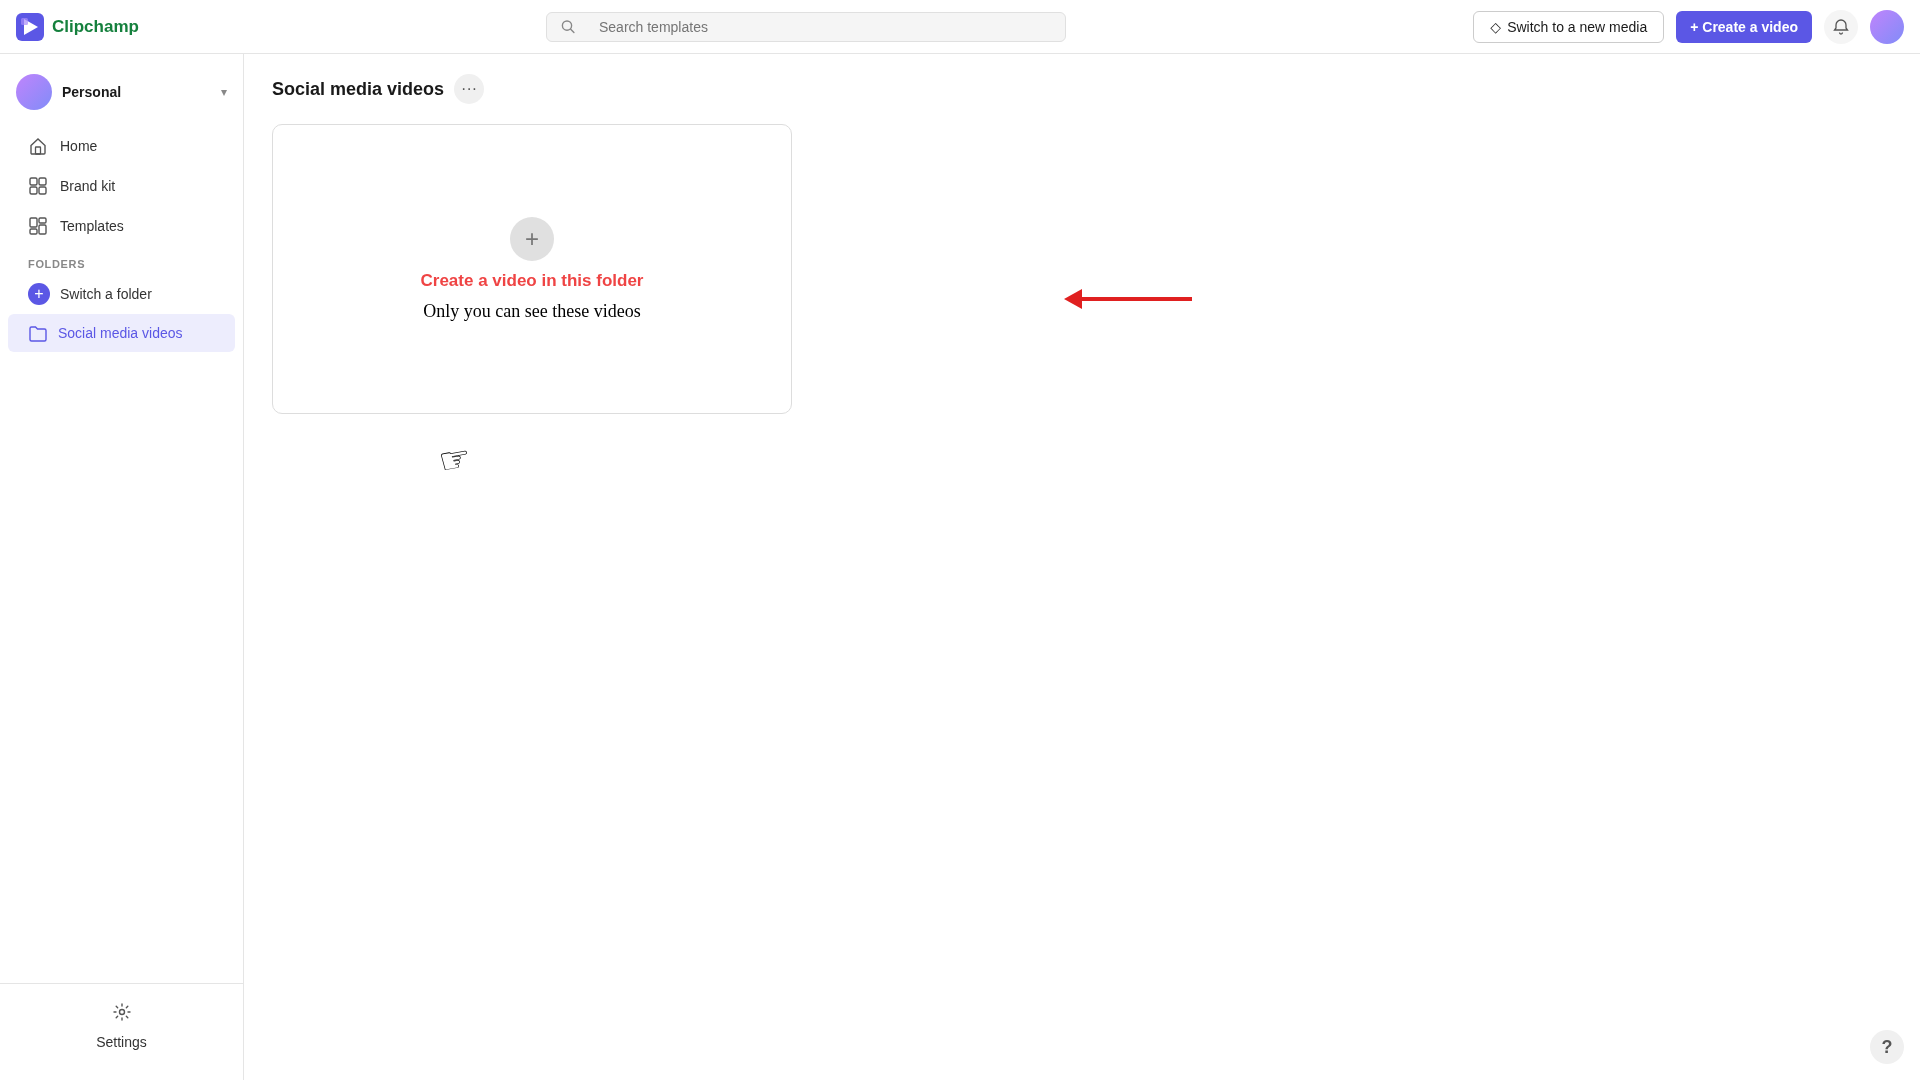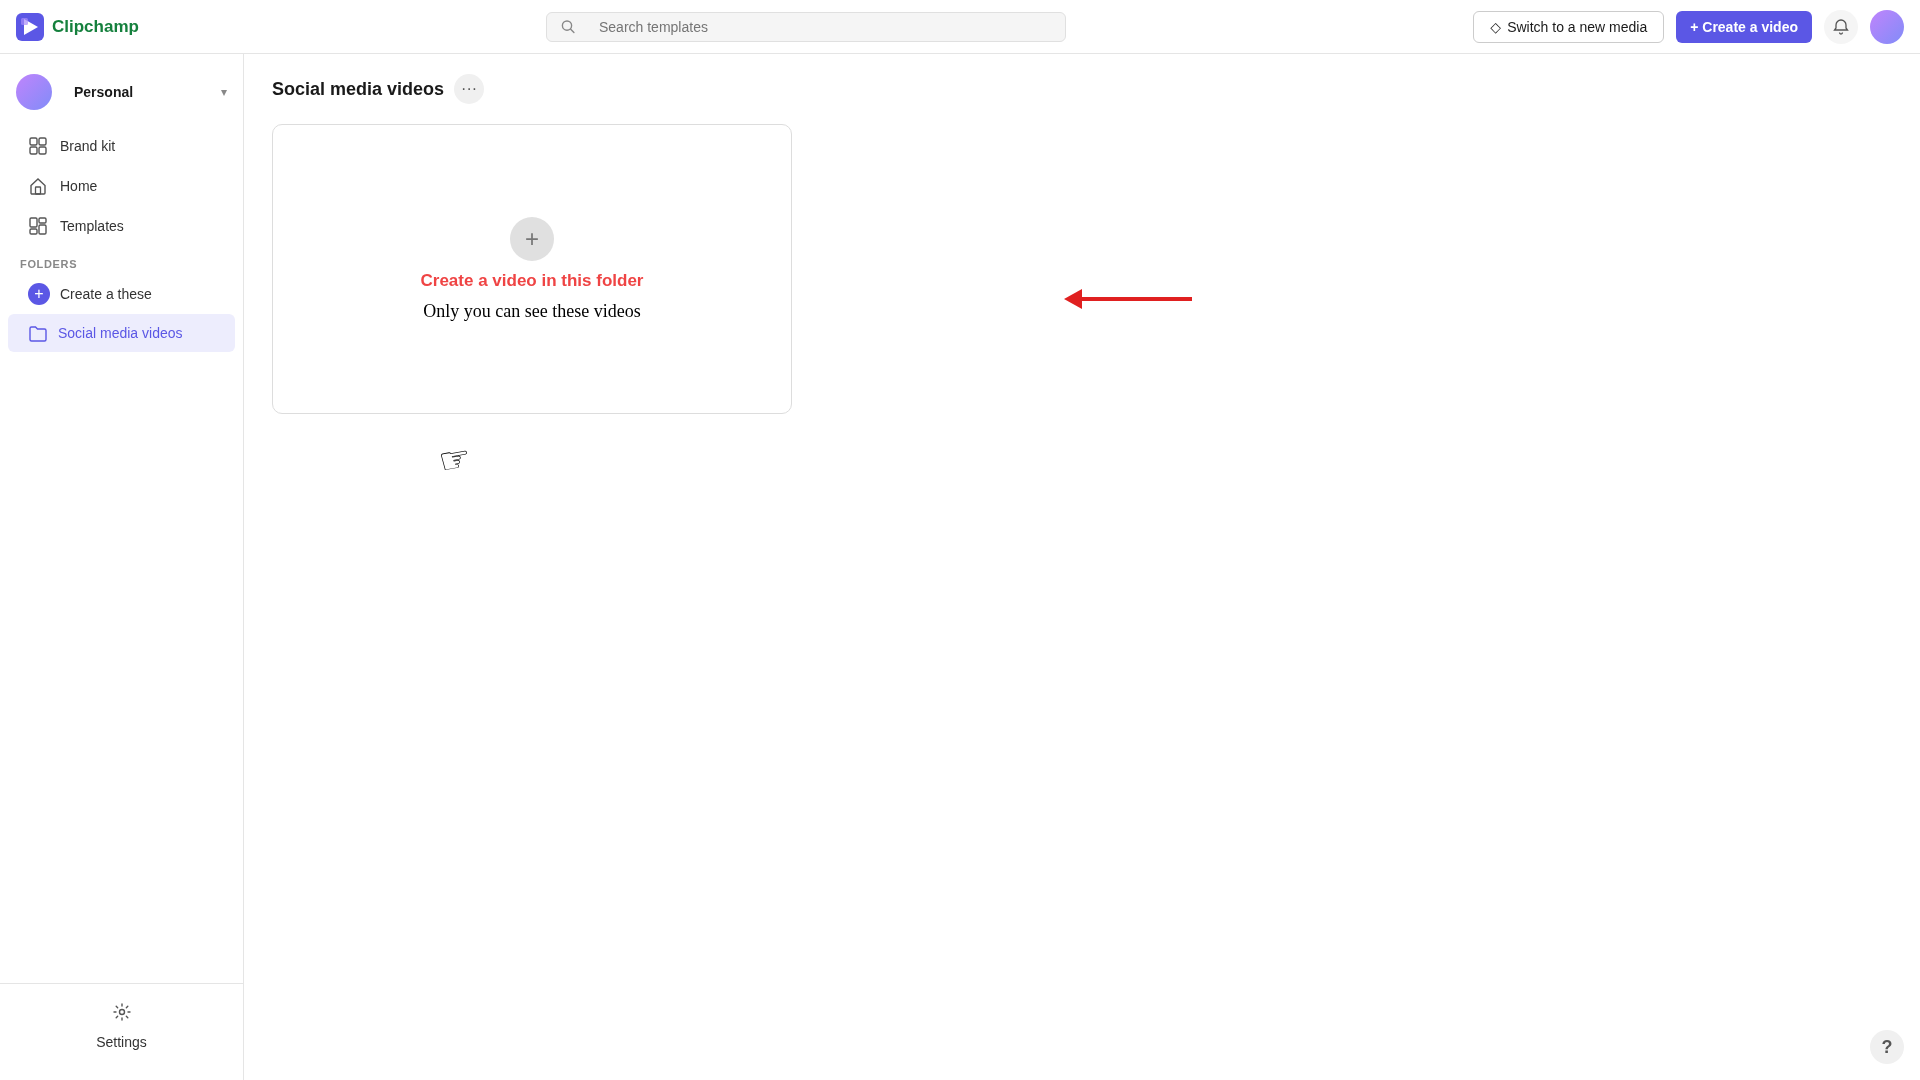--- a/index.html
+++ b/index.html
@@ -46,35 +46,35 @@
     
     .sidebar {
       width: 244px; flex-shrink: 0; border-right: 1px solid #e5e5e5;
       display: flex; flex-direction: column; padding: 12px 0; background: #fff;
       overflow-y: auto;
     }
     .sidebar-user {
       display: flex; align-items: center; justify-content: space-between;
       padding: 8px 16px 16px; cursor: pointer;
     }
-    .sidebar-user-info { display: flex; align-items: center; gap: 22px; }
+    .sidebar-user-info { display: flex; align-items: center; gap: 10px; }
     .sidebar-avatar { width: 36px; height: 36px; border-radius: 50%; background: linear-gradient(135deg, #c084fc, #818cf8); }
     .sidebar-username { font-size: 14px; font-weight: 600; color: #1a1a1a; }
     .chevron { font-size: 12px; color: #888; }
 
     .sidebar-nav-item {
       display: flex; align-items: center; gap: 12px;
       padding: 10px 20px; font-size: 14px; color: #333; cursor: pointer;
       border-radius: 6px; margin: 0 8px;
     }
     .sidebar-nav-item svg { width: 20px; height: 20px; flex-shrink: 0; }
 
     .sidebar-section-label {
       font-size: 11px; font-weight: 700; color: #888; letter-spacing: 0.06em;
-      padding: 12px 20px 4px; text-transform: uppercase;
+      padding: 12px 28px 4px; text-transform: uppercase;
     }
 
     .sidebar-folder-item {
       display: flex; align-items: center; gap: 10px;
       padding: 9px 20px; font-size: 14px; cursor: pointer;
       border-radius: 6px; margin: 0 8px;
     }
     .sidebar-folder-item.active { background: #ededfd; color: #5b57e5; font-weight: 500; }
     .sidebar-folder-item svg { width: 20px; height: 20px; flex-shrink: 0; }
 
@@ -195,51 +195,51 @@
     <div class="sidebar-user">
       <div class="sidebar-user-info">
         <div class="sidebar-avatar"></div>
         <span class="sidebar-username">Personal</span>
       </div>
       <span class="chevron">▾</span>
     </div>
 
     <div class="sidebar-nav-item">
       <svg viewBox="0 0 20 20" fill="none">
+        <path d="M3 9.5L10 3l7 6.5V17a1 1 0 01-1 1H4a1 1 0 01-1-1V9.5z" stroke="#555" stroke-width="1.4" fill="none"></path>
+        <rect x="7.5" y="11" width="5" height="7" rx="0.5" stroke="#555" stroke-width="1.3" fill="none"></rect>
+      </svg>
+      <span>Home</span>
+    </div>
+
+    <div class="sidebar-nav-item">
+      <svg viewBox="0 0 20 20" fill="none">
         <rect x="2" y="2" width="7" height="7" rx="1.5" stroke="#555" stroke-width="1.4" fill="none"></rect>
         <rect x="11" y="2" width="7" height="7" rx="1.5" stroke="#555" stroke-width="1.4" fill="none"></rect>
         <rect x="2" y="11" width="7" height="7" rx="1.5" stroke="#555" stroke-width="1.4" fill="none"></rect>
         <rect x="11" y="11" width="7" height="7" rx="1.5" stroke="#555" stroke-width="1.4" fill="none"></rect>
       </svg>
       <span>Brand kit</span>
     </div>
 
     <div class="sidebar-nav-item">
       <svg viewBox="0 0 20 20" fill="none">
-        <path d="M3 9.5L10 3l7 6.5V17a1 1 0 01-1 1H4a1 1 0 01-1-1V9.5z" stroke="#555" stroke-width="1.4" fill="none"></path>
-        <rect x="7.5" y="11" width="5" height="7" rx="0.5" stroke="#555" stroke-width="1.3" fill="none"></rect>
-      </svg>
-      <span>Home</span>
-    </div>
-
-    <div class="sidebar-nav-item">
-      <svg viewBox="0 0 20 20" fill="none">
         <rect x="2" y="2" width="7" height="9" rx="1.2" stroke="#555" stroke-width="1.4" fill="none"></rect>
         <rect x="11" y="2" width="7" height="5" rx="1.2" stroke="#555" stroke-width="1.4" fill="none"></rect>
         <rect x="11" y="9" width="7" height="9" rx="1.2" stroke="#555" stroke-width="1.4" fill="none"></rect>
         <rect x="2" y="13" width="7" height="5" rx="1.2" stroke="#555" stroke-width="1.4" fill="none"></rect>
       </svg>
       <span>Templates</span>
     </div>
 
     <div class="sidebar-section-label">FOLDERS</div>
 
     <div class="create-folder-btn">
       <div class="plus-circle">+</div>
-      <span>Create a these</span>
+      <span>Switch a folder</span>
     </div>
 
     <div class="sidebar-folder-item active">
       <svg viewBox="0 0 20 20" fill="none">
         <path d="M2 5.5A1.5 1.5 0 013.5 4h4l2 2h7A1.5 1.5 0 0118 7.5v9A1.5 1.5 0 0116.5 18h-13A1.5 1.5 0 012 16.5v-11z" stroke="#5b57e5" stroke-width="1.4" fill="none"></path>
       </svg>
       <span>Social media videos</span>
     </div>
 
     <div class="sidebar-bottom">

